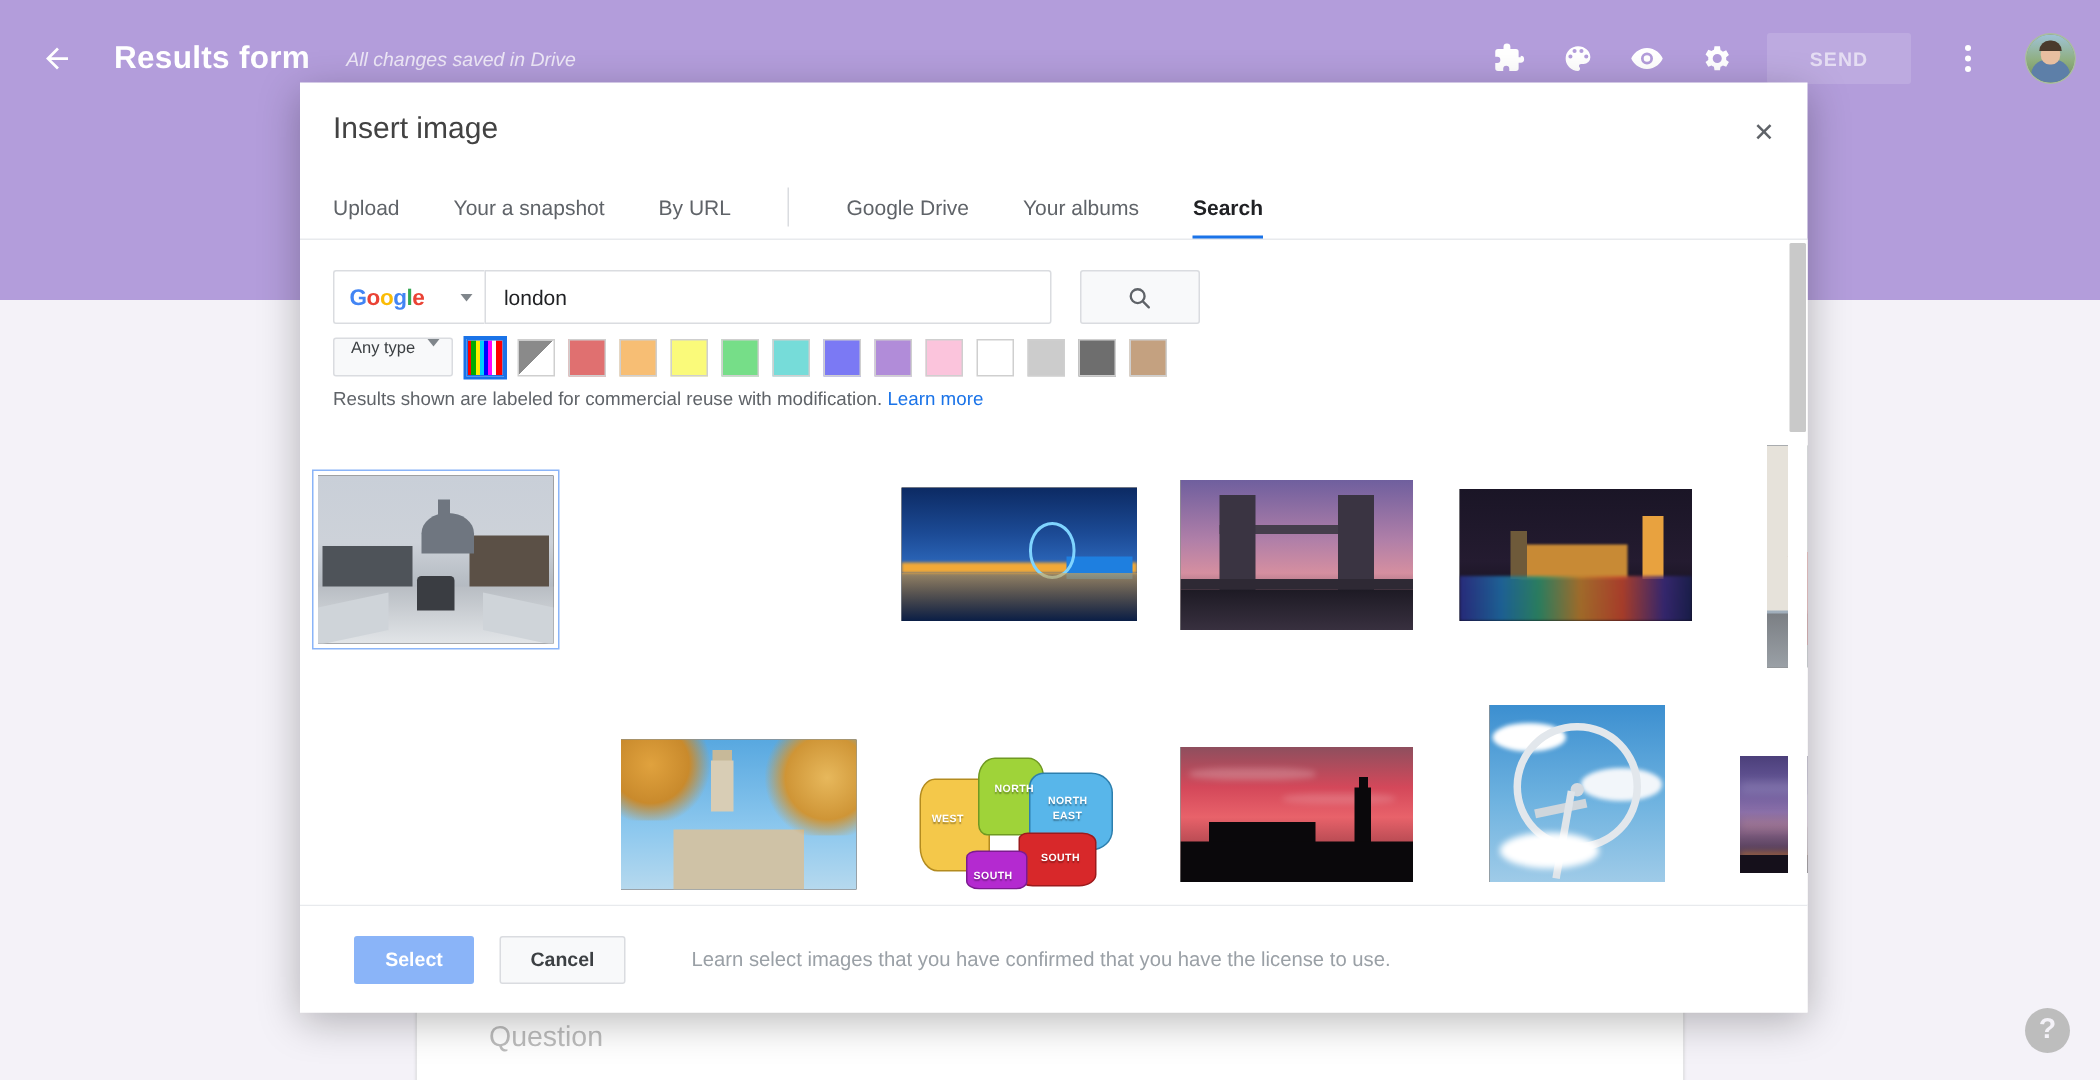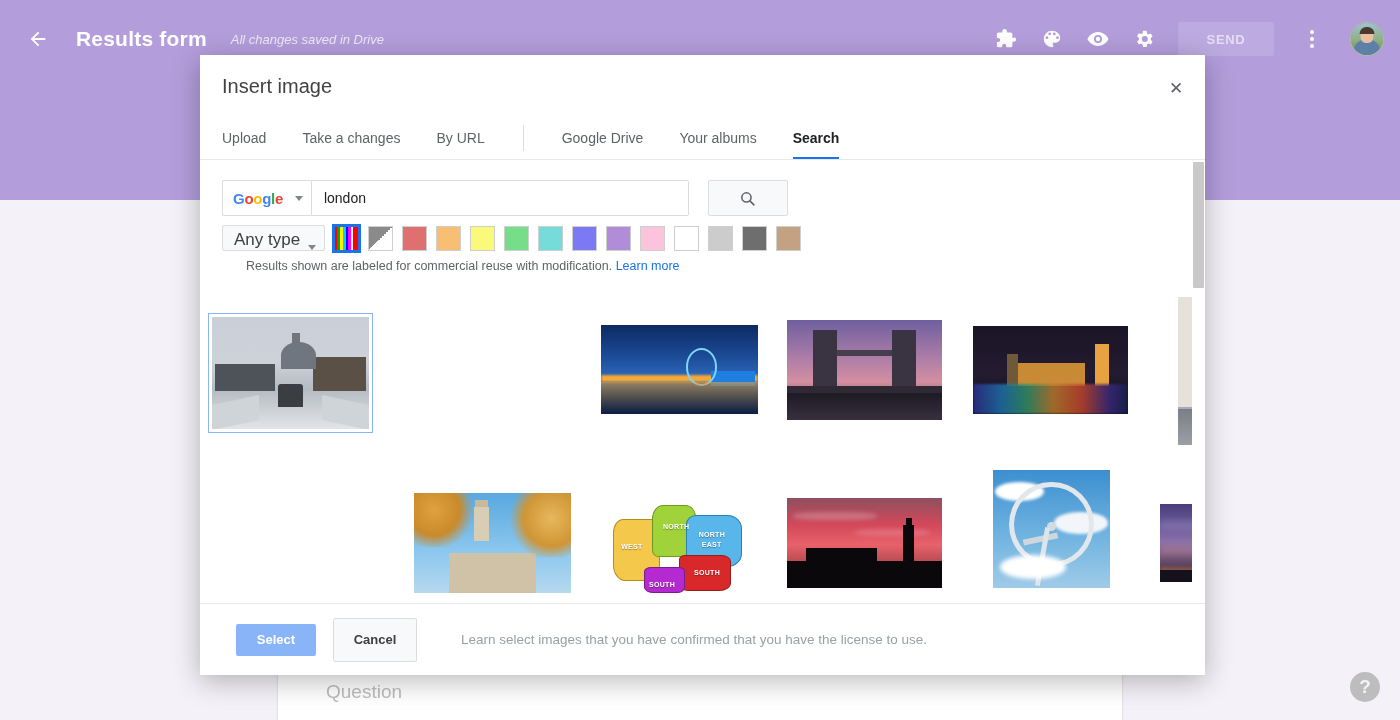--- a/index.html
+++ b/index.html
@@ -225,21 +225,21 @@
     align-items: center;
     padding: 20px 0 0 22px;
   }
   .g-select {
     height: 36px;
     min-width: 82px;
     border: 1px solid #dadce0;
     border-right: none;
     border-radius: 2px 0 0 2px;
     display: flex; align-items: center;
-    gap: 12px;
+    gap: 24px;
     padding: 0 8px 0 10px;
     background: #ffffff;
     cursor: pointer;
   }
   .glogo { font-size: 15px; font-weight: bold; letter-spacing: -0.3px; line-height: 1; }
   .glogo .b { color: #4285F4; } .glogo .r { color: #EA4335; }
   .glogo .y { color: #FBBC05; } .glogo .g { color: #34A853; }
   .caret { width: 0; height: 0; border-left: 4px solid transparent; border-right: 4px solid transparent; border-top: 5px solid #80868b; }
   .search-input {
     height: 36px;
@@ -268,23 +268,23 @@
     display: flex;
     align-items: center;
     gap: 9px;
     padding: 9px 0 0 22px;
   }
   .type-select {
     height: 26px;
     border: 1px solid #dadce0;
     border-radius: 2px;
     background: #f8f9fa;
-    display: flex; align-items: flex-end; gap: 8px;
+    display: flex; align-items: flex-start; gap: 8px;
     padding: 0 8px 0 11px;
-    font-size: 17px;
+    font-size: 11px;
     color: #3c4043;
     cursor: pointer;
   }
   .swatch {
     width: 25px; height: 25px;
     border: 1px solid #cfcfcf;
     cursor: pointer;
     flex: 0 0 auto;
   }
   .swatch.sel {
@@ -298,21 +298,20 @@
       #ffee00 22%, #ffee00 34%, #00d0ff 34%, #00d0ff 46%,
       #0000ff 46%, #0000ff 58%, #ff00ff 58%, #ff00ff 70%,
       #ffffff 70%, #ffffff 80%, #ff0000 80%, #ff0000 100%);
   }
   .sw-bw { background: linear-gradient(135deg, #8a8a8a 0%, #8a8a8a 50%, #ffffff 50%, #ffffff 100%); }
 
   .license-line {
     padding: 8px 0 0 22px;
     font-size: 12.5px;
     color: #5f6368;
-    margin-left: 24px;
   }
   .license-line a { color: #1a73e8; text-decoration: none; cursor: pointer; }
 
   
   .results {
     position: absolute;
     left: 0; right: 0;
     top: 125px; bottom: 0;
     overflow: hidden;
   }
@@ -461,21 +460,21 @@
     color: #ffffff;
     font-size: 13px;
     font-weight: bold;
     border: none;
     border-radius: 2px;
     cursor: pointer;
     font-family: "Liberation Sans", sans-serif;
   }
   .btn-cancel {
     margin-left: 17px;
-    width: 84px; height: 44px;
+    width: 84px; height: 32px;
     background: #f8f9fa;
     color: #3c4043;
     font-size: 13px;
     font-weight: bold;
     border: 1px solid #dadce0;
     border-radius: 2px;
     cursor: pointer;
     font-family: "Liberation Sans", sans-serif;
   }
   .foot-note {
@@ -544,21 +543,21 @@
   </div>
 
   <div class="dialog">
 
     <div class="dlg-head">
       <div class="dlg-title">Insert image</div>
       <div class="dlg-close">✕</div>
 
       <div class="dlg-tabs">
         <div class="tab">Upload</div>
-        <div class="tab">Take a changes</div>
+        <div class="tab">Your a snapshot</div>
         <div class="tab">By URL</div>
         <div class="tab-sep"></div>
         <div class="tab">Google Drive</div>
         <div class="tab">Your albums</div>
         <div class="tab active">Search</div>
       </div>
       <div class="dlg-head-rule"></div>
     </div>
 
     <div class="dlg-body">

